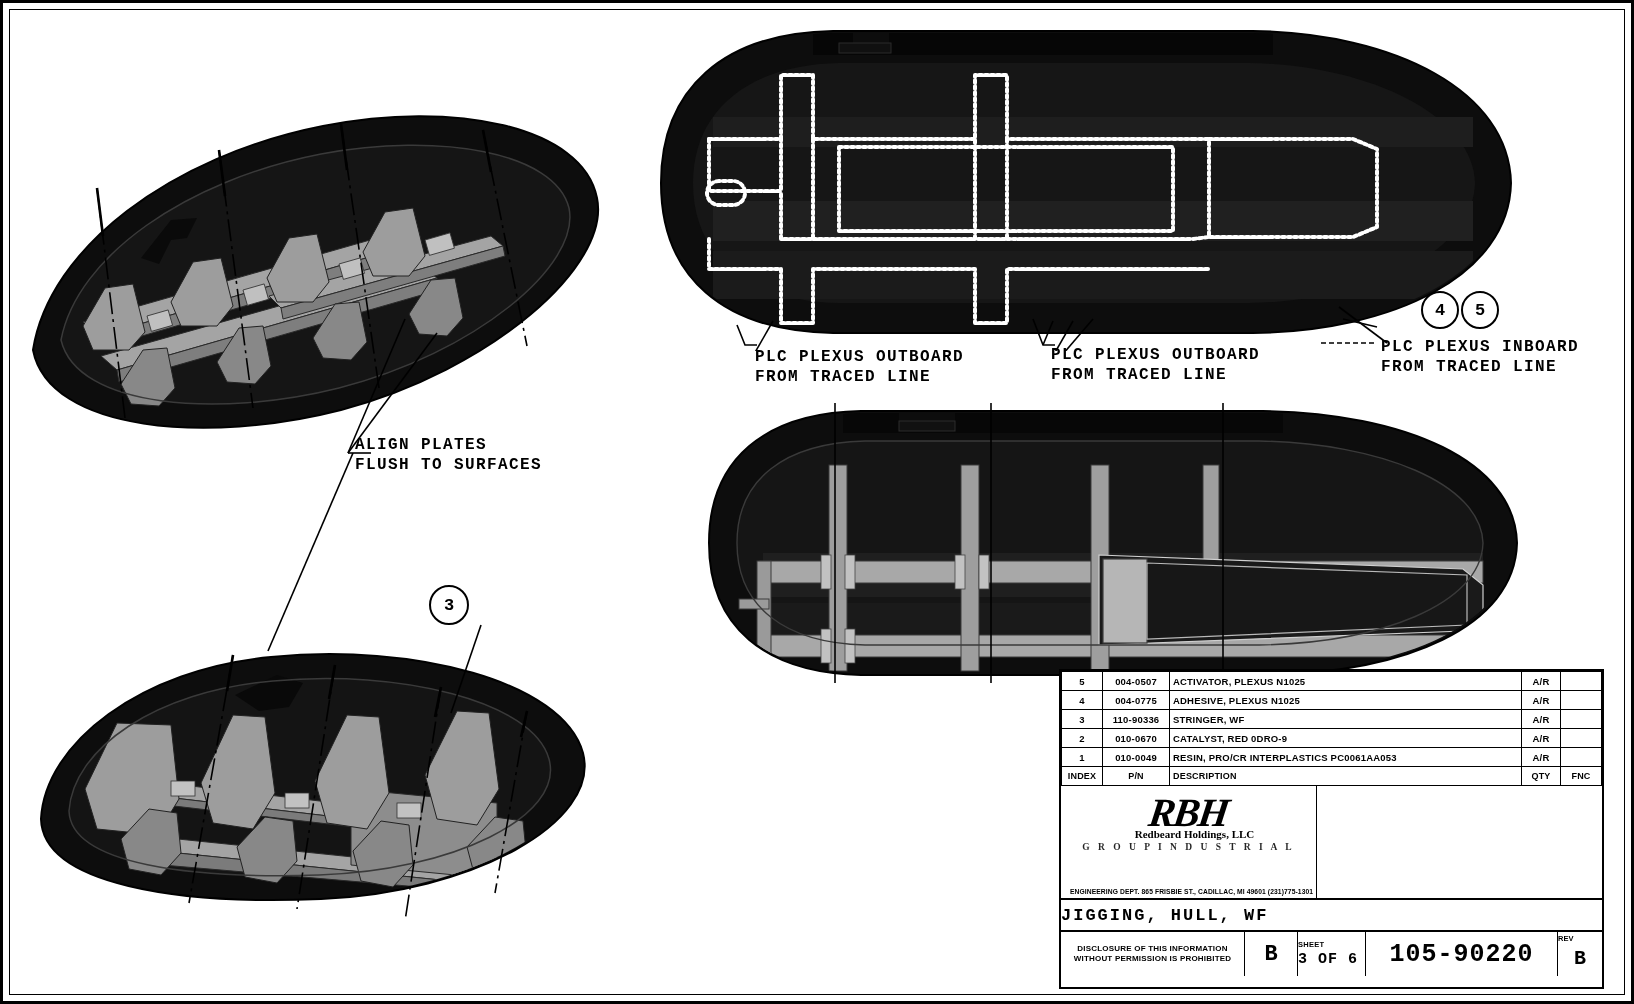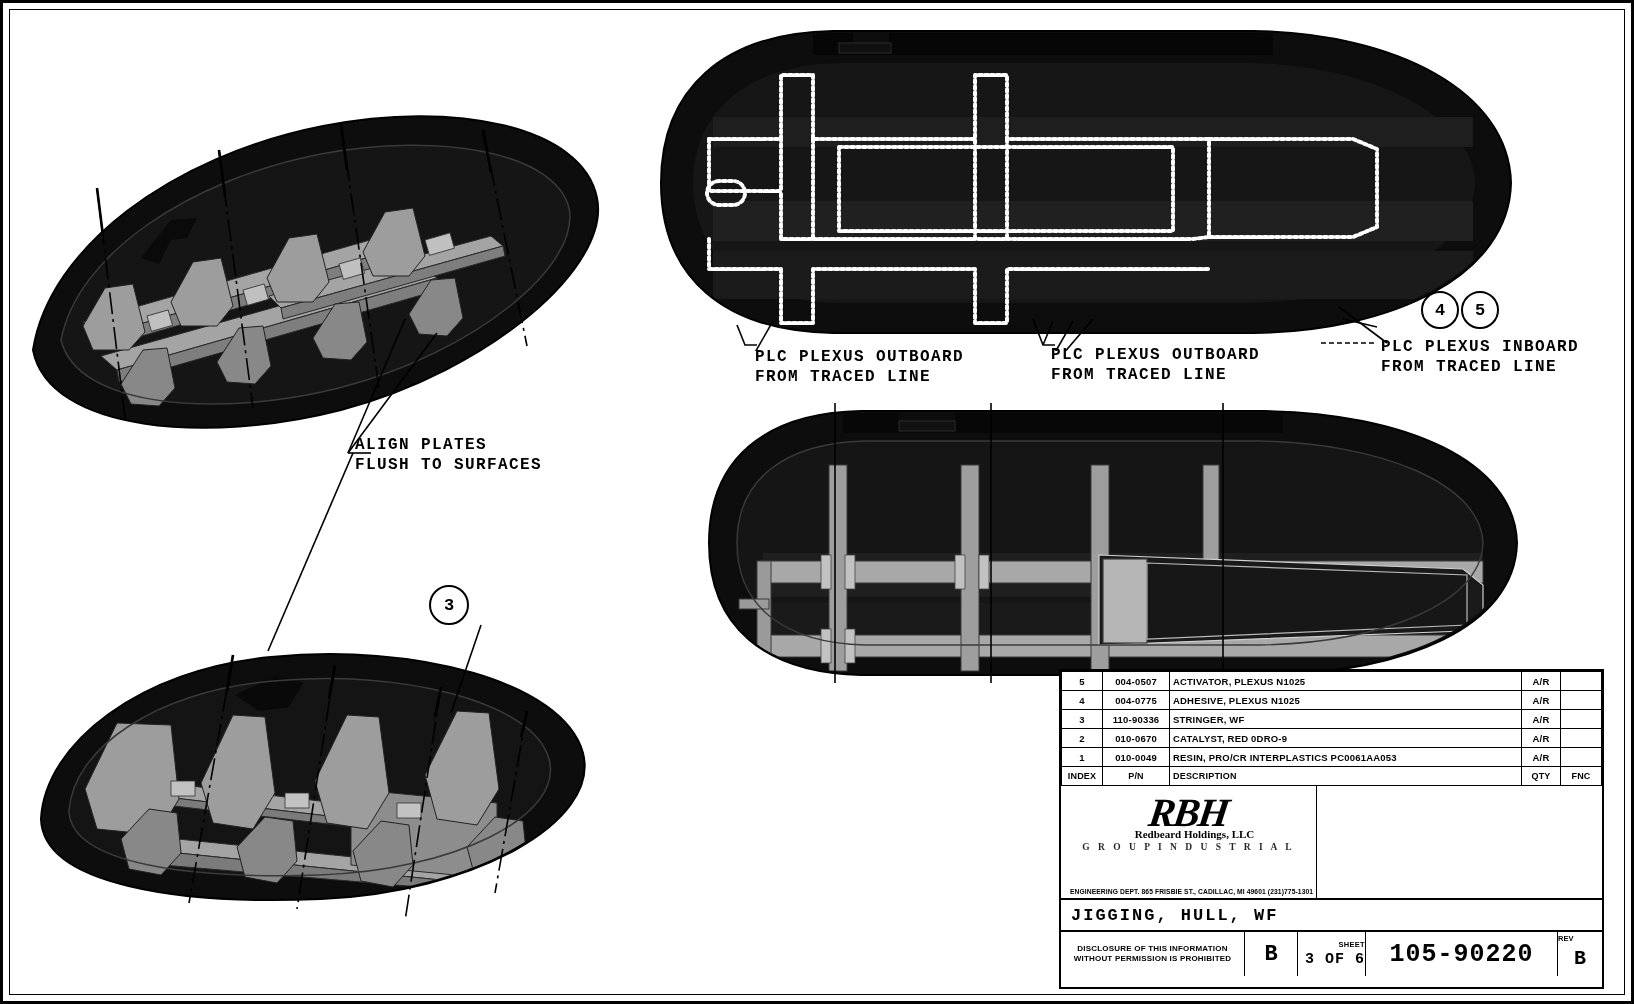--- a/index.html
+++ b/index.html
@@ -80,38 +80,38 @@
   .addr{
     position:absolute;bottom:3px;left:4px;right:4px;text-align:center;
     font-size:7px;font-weight:700;letter-spacing:.1px;white-space:nowrap;
     transform:scaleX(.96);
   }
   #titlerow{
     height:30px;border-bottom:2px solid #000;display:flex;align-items:center;
   }
   .draw-title{
     font-family:"Liberation Mono", monospace;font-size:17px;font-weight:700;
-    letter-spacing:2px;padding-left:10px;white-space:nowrap;
+    letter-spacing:2px;white-space:nowrap;
   }
   #bottomrow{
     display:flex;height:44px;
   }
   #bottomrow > div{border-right:1px solid #000;box-sizing:border-box;}
   #bottomrow > div:last-child{border-right:none;}
   .disclaimer{
     width:184px;display:flex;flex-direction:column;align-items:center;
     justify-content:center;text-align:center;
     font-size:8px;font-weight:700;line-height:10px;letter-spacing:.2px;
   }
   .size-cell{
     width:53px;display:flex;align-items:center;justify-content:center;
     font-family:"Liberation Mono", monospace;font-size:22px;font-weight:700;
   }
   .sheet-cell{
-    width:68px;display:flex;flex-direction:column;align-items:flex-end;
+    width:68px;display:flex;flex-direction:column;align-items:flex-start;
     justify-content:center;
   }
   .sheet-lab{font-size:7.5px;font-weight:700;letter-spacing:.3px;}
   .sheet-val{font-family:"Liberation Mono", monospace;font-size:15px;font-weight:700;letter-spacing:1px;margin-top:2px;}
   .dwg-cell{
     flex:1;display:flex;align-items:center;justify-content:center;
     font-family:"Liberation Mono", monospace;font-size:25px;font-weight:700;letter-spacing:1px;
   }
   .rev-cell{
     width:44px;position:relative;display:flex;align-items:flex-end;

